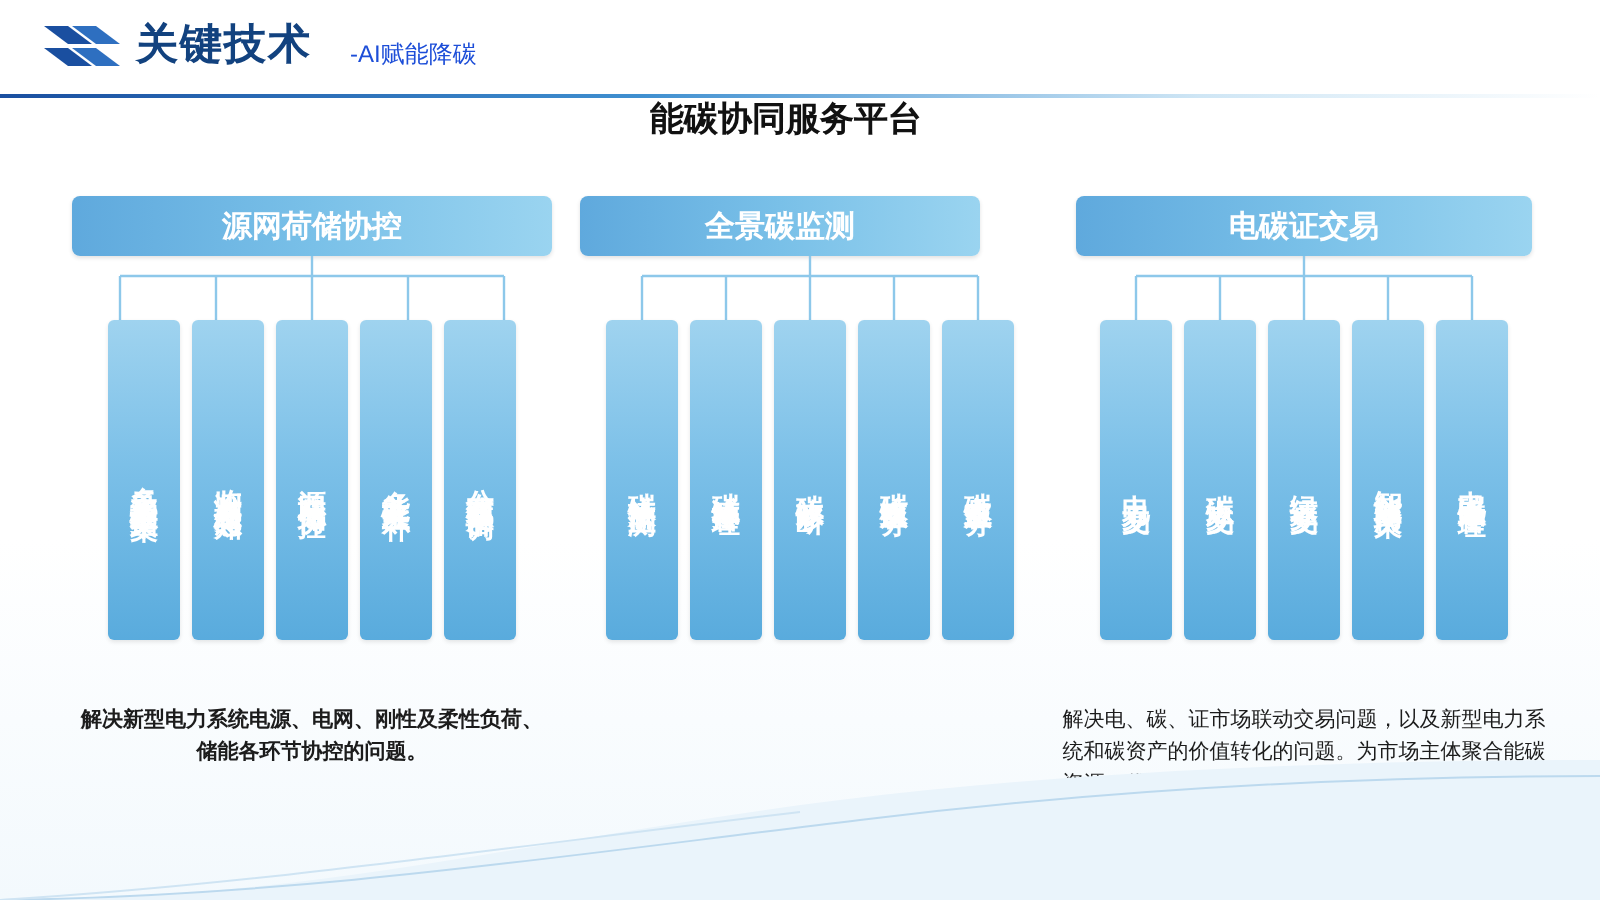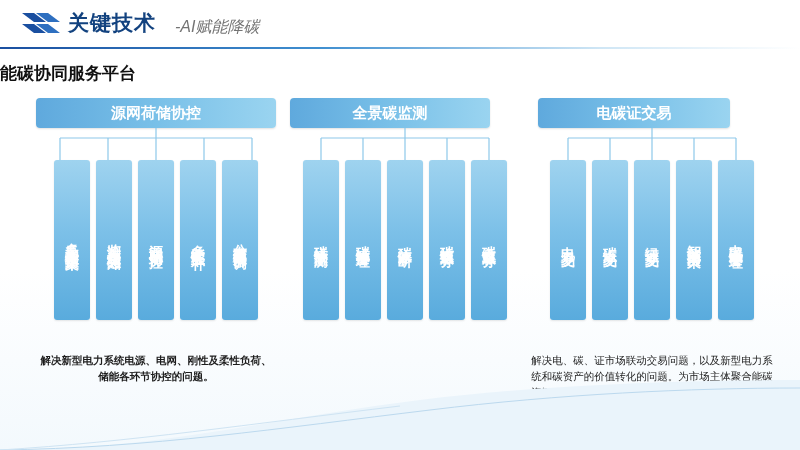--- a/index.html
+++ b/index.html
@@ -48,31 +48,31 @@
     left: 68px; top: 10px;
     font-size: 21px;
     font-weight: bold;
     color: #12427f;
     letter-spacing: 1px;
     line-height: 26px;
   }
   .header-sub {
     position: absolute;
     left: 175px; top: 19px;
-    font-size: 16px;
-    color: #737373;
+    font-size: 12px;
+    color: #1d4ed8;
     line-height: 16px;
-    font-style: italic;
   }
 
   
   .main-title {
     position: absolute;
-    left: 0; top: 62px;
+    left: 0; top: 48px;
     width: 786px;
+    text-align: center;
     font-size: 17px;
     font-weight: bold;
     color: #111111;
   }
 
   
   .group {
     position: absolute;
     top: 98px;
   }
@@ -123,21 +123,21 @@
     top: 352px;
     font-size: 10.5px;
     color: #1c1c1c;
     line-height: 16px;
     text-align: center;
   }
 
   
   #group-1 { left: 36px;  width: 240px; }
   #group-2 { left: 290px; width: 200px; }
-  #group-3 { left: 538px; width: 192px; }
+  #group-3 { left: 538px; width: 228px; }
   #connector-1 { left: 36px;  width: 240px; }
   #connector-2 { left: 290px; width: 230px; }
   #connector-3 { left: 538px; width: 228px; }
   #cards-1 { left: 36px;  width: 240px; justify-content: center; }
   #cards-2 { left: 290px; width: 230px; justify-content: center; }
   #cards-3 { left: 538px; width: 228px; justify-content: center; }
   #desc-1 { left: 36px;  width: 240px; font-weight: bold; }
   #desc-2 { left: 284px; width: 242px; }
   #desc-3 { left: 528px; width: 248px; }
 

